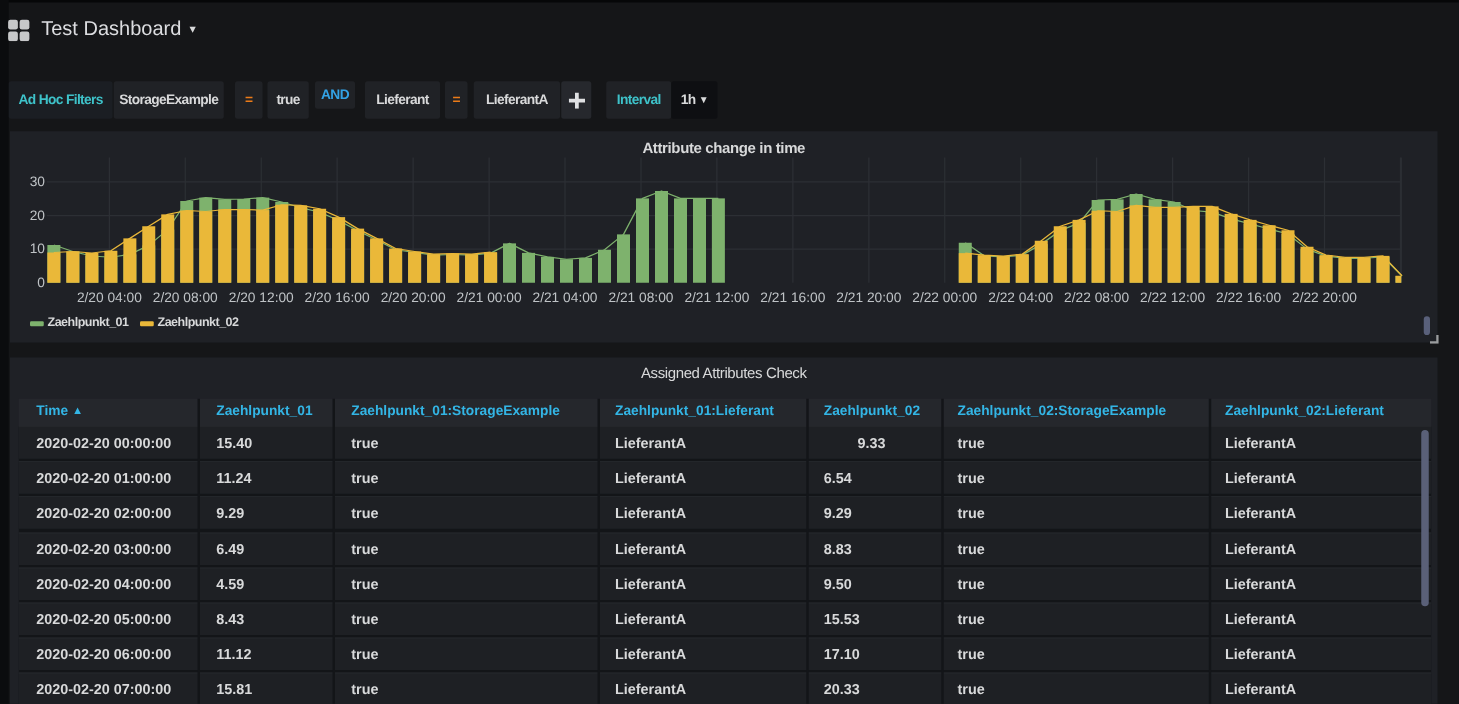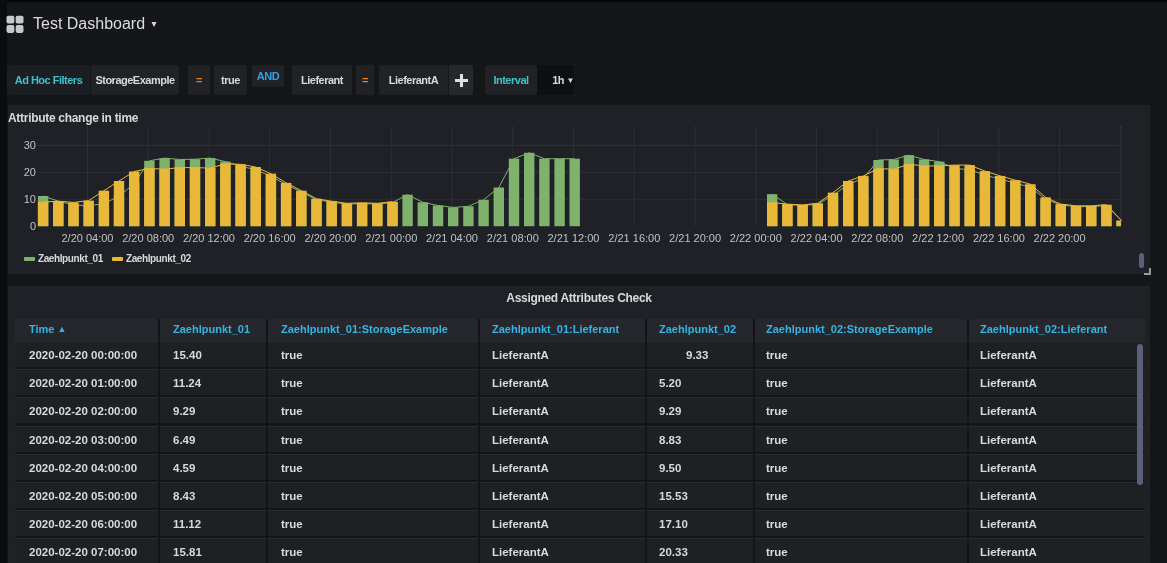--- a/index.html
+++ b/index.html
@@ -47,26 +47,26 @@
     <span style="color:#d8d9da;">LieferantA</span>
   </div>
 <div style="position:absolute;left:449px;top:65px;width:24px;height:30px;background:#26282d;border-radius:2px;display:flex;align-items:center;justify-content:center;font-size:11px;font-weight:700;letter-spacing:-0.5px;white-space:nowrap;">
     <svg width="13" height="13" viewBox="0 0 13 13">
       <path d="M5 0 h3 v5 h5 v3 h-5 v5 h-3 v-5 h-5 v-3 h5 z" fill="#dfe0e2"></path>
     </svg>
   </div>
 <div style="position:absolute;left:485px;top:65px;width:52px;height:30px;background:#202226;border-radius:2px;display:flex;align-items:center;justify-content:center;font-size:11px;font-weight:700;letter-spacing:-0.5px;white-space:nowrap;">
     <span style="color:#3ec2c9;">Interval</span>
   </div>
-<div style="position:absolute;left:537px;top:65px;width:37px;height:30px;background:#0e0f12;border-radius:2px;display:flex;align-items:center;justify-content:flex-end;font-size:11px;font-weight:700;letter-spacing:-0.5px;white-space:nowrap;">
+<div style="position:absolute;left:537px;top:65px;width:37px;height:30px;background:#0e0f12;border-radius:2px;display:flex;align-items:center;justify-content:center;font-size:11px;font-weight:700;letter-spacing:-0.5px;white-space:nowrap;">
     <span style="color:#d8d9da;">1h <span style="font-size:8px;position:relative;top:-1.5px;">▼</span></span>
   </div>
 
 <div class="panel" style="left:8px;top:105px;width:1142px;height:169px;"></div>
-<div style="position:absolute;left:8px;top:111px;width:1142px;font-size:12px;font-weight:700;letter-spacing:-0.3px;color:#d8d9da;">Attribute change in time</div>
+<div style="position:absolute;left:8px;top:111px;width:1142px;text-align:center;font-size:12px;font-weight:700;letter-spacing:-0.3px;color:#d8d9da;">Attribute change in time</div>
 <svg width="1167" height="282" viewBox="0 0 1167 282" style="position:absolute;left:0;top:0;">
 <style>.ax{font:11px "Liberation Sans",sans-serif;fill:#bfc3c6;}</style>
 <line x1="37.5" y1="199.3" x2="1121.0" y2="199.3" stroke="#2c2f34" stroke-width="1"></line>
     <line x1="37.5" y1="172.4" x2="1121.0" y2="172.4" stroke="#2c2f34" stroke-width="1"></line>
     <line x1="37.5" y1="145.5" x2="1121.0" y2="145.5" stroke="#2c2f34" stroke-width="1"></line>
 <line x1="87.5" y1="126" x2="87.5" y2="226.2" stroke="#2c2f34" stroke-width="1"></line>
     <line x1="148.2" y1="126" x2="148.2" y2="226.2" stroke="#2c2f34" stroke-width="1"></line>
     <line x1="209.0" y1="126" x2="209.0" y2="226.2" stroke="#2c2f34" stroke-width="1"></line>
     <line x1="269.7" y1="126" x2="269.7" y2="226.2" stroke="#2c2f34" stroke-width="1"></line>
     <line x1="330.5" y1="126" x2="330.5" y2="226.2" stroke="#2c2f34" stroke-width="1"></line>
@@ -223,21 +223,21 @@
 <div style="position:absolute;left:38px;top:253px;font-size:10px;font-weight:700;letter-spacing:-0.4px;color:#d8d9da;">Zaehlpunkt_01</div>
 <div style="position:absolute;left:112px;top:257px;width:11px;height:3.5px;background:#eab839;border-radius:1px;"></div>
 <div style="position:absolute;left:126px;top:253px;font-size:10px;font-weight:700;letter-spacing:-0.4px;color:#d8d9da;">Zaehlpunkt_02</div>
 
 <div style="position:absolute;left:1139px;top:253px;width:5px;height:15px;background:#59607a;border-radius:2.5px;"></div>
 <svg width="8" height="8" style="position:absolute;left:1143px;top:267px;">
 <path d="M7 1 L7 7 L1 7" fill="none" stroke="#9a9c9e" stroke-width="2"></path>
 </svg>
 
 <div class="panel" style="left:8px;top:286px;width:1142px;height:277px;"></div>
-<div style="position:absolute;left:8px;top:291px;width:1142px;text-align:center;font-size:12px;font-weight:700;letter-spacing:-0.3px;color:#d8d9da;">Assigned Attributes Check</div>
+<div style="position:absolute;left:8px;top:291px;width:1142px;text-align:center;font-size:12px;font-weight:400;letter-spacing:-0.3px;color:#d8d9da;">Assigned Attributes Check</div>
 <div style="position:absolute;left:15px;top:319px;width:1130px;height:22px;background:#25272c;"></div>
 <div style="position:absolute;left:29px;top:323px;font-size:11px;font-weight:700;letter-spacing:0px;color:#33b5e5;white-space:nowrap;">Time <span style="font-size:9px;position:relative;top:-1px;">▲</span></div>
 <div style="position:absolute;left:173px;top:323px;font-size:11px;font-weight:700;letter-spacing:0px;color:#33b5e5;white-space:nowrap;">Zaehlpunkt_01</div>
 <div style="position:absolute;left:281px;top:323px;font-size:11px;font-weight:700;letter-spacing:0px;color:#33b5e5;white-space:nowrap;">Zaehlpunkt_01:StorageExample</div>
 <div style="position:absolute;left:492px;top:323px;font-size:11px;font-weight:700;letter-spacing:0px;color:#33b5e5;white-space:nowrap;">Zaehlpunkt_01:Lieferant</div>
 <div style="position:absolute;left:659px;top:323px;font-size:11px;font-weight:700;letter-spacing:0px;color:#33b5e5;white-space:nowrap;">Zaehlpunkt_02</div>
 <div style="position:absolute;left:766px;top:323px;font-size:11px;font-weight:700;letter-spacing:0px;color:#33b5e5;white-space:nowrap;">Zaehlpunkt_02:StorageExample</div>
 <div style="position:absolute;left:980px;top:323px;font-size:11px;font-weight:700;letter-spacing:0px;color:#33b5e5;white-space:nowrap;">Zaehlpunkt_02:Lieferant</div>
 <div style="position:absolute;left:15px;top:341px;width:1130px;height:222px;background:#131518;"></div>
 <div style="position:absolute;left:15px;top:341px;width:1130px;height:1px;background:#2a2c30;"></div>
@@ -248,21 +248,21 @@
 <div style="position:absolute;left:492px;top:349px;font-size:11.5px;font-weight:700;color:#d8d9da;white-space:nowrap;">LieferantA</div>
 <div style="position:absolute;left:686px;top:349px;font-size:11.5px;font-weight:700;color:#d8d9da;white-space:nowrap;">9.33</div>
 <div style="position:absolute;left:766px;top:349px;font-size:11.5px;font-weight:700;color:#d8d9da;white-space:nowrap;">true</div>
 <div style="position:absolute;left:980px;top:349px;font-size:11.5px;font-weight:700;color:#d8d9da;white-space:nowrap;">LieferantA</div>
 <div style="position:absolute;left:15px;top:369px;width:1130px;height:1px;background:#2a2c30;"></div>
 <div style="position:absolute;left:15px;top:370px;width:1130px;height:25px;background:#1e2024;"></div>
 <div style="position:absolute;left:29px;top:377px;font-size:11.5px;font-weight:700;color:#d8d9da;white-space:nowrap;">2020-02-20 01:00:00</div>
 <div style="position:absolute;left:173px;top:377px;font-size:11.5px;font-weight:700;color:#d8d9da;white-space:nowrap;">11.24</div>
 <div style="position:absolute;left:281px;top:377px;font-size:11.5px;font-weight:700;color:#d8d9da;white-space:nowrap;">true</div>
 <div style="position:absolute;left:492px;top:377px;font-size:11.5px;font-weight:700;color:#d8d9da;white-space:nowrap;">LieferantA</div>
-<div style="position:absolute;left:659px;top:377px;font-size:11.5px;font-weight:700;color:#d8d9da;white-space:nowrap;">5.20</div>
+<div style="position:absolute;left:659px;top:377px;font-size:11.5px;font-weight:700;color:#d8d9da;white-space:nowrap;">6.54</div>
 <div style="position:absolute;left:766px;top:377px;font-size:11.5px;font-weight:700;color:#d8d9da;white-space:nowrap;">true</div>
 <div style="position:absolute;left:980px;top:377px;font-size:11.5px;font-weight:700;color:#d8d9da;white-space:nowrap;">LieferantA</div>
 <div style="position:absolute;left:15px;top:397px;width:1130px;height:1px;background:#2a2c30;"></div>
 <div style="position:absolute;left:15px;top:398px;width:1130px;height:25px;background:#1e2024;"></div>
 <div style="position:absolute;left:29px;top:405px;font-size:11.5px;font-weight:700;color:#d8d9da;white-space:nowrap;">2020-02-20 02:00:00</div>
 <div style="position:absolute;left:173px;top:405px;font-size:11.5px;font-weight:700;color:#d8d9da;white-space:nowrap;">9.29</div>
 <div style="position:absolute;left:281px;top:405px;font-size:11.5px;font-weight:700;color:#d8d9da;white-space:nowrap;">true</div>
 <div style="position:absolute;left:492px;top:405px;font-size:11.5px;font-weight:700;color:#d8d9da;white-space:nowrap;">LieferantA</div>
 <div style="position:absolute;left:659px;top:405px;font-size:11.5px;font-weight:700;color:#d8d9da;white-space:nowrap;">9.29</div>
 <div style="position:absolute;left:766px;top:405px;font-size:11.5px;font-weight:700;color:#d8d9da;white-space:nowrap;">true</div>

